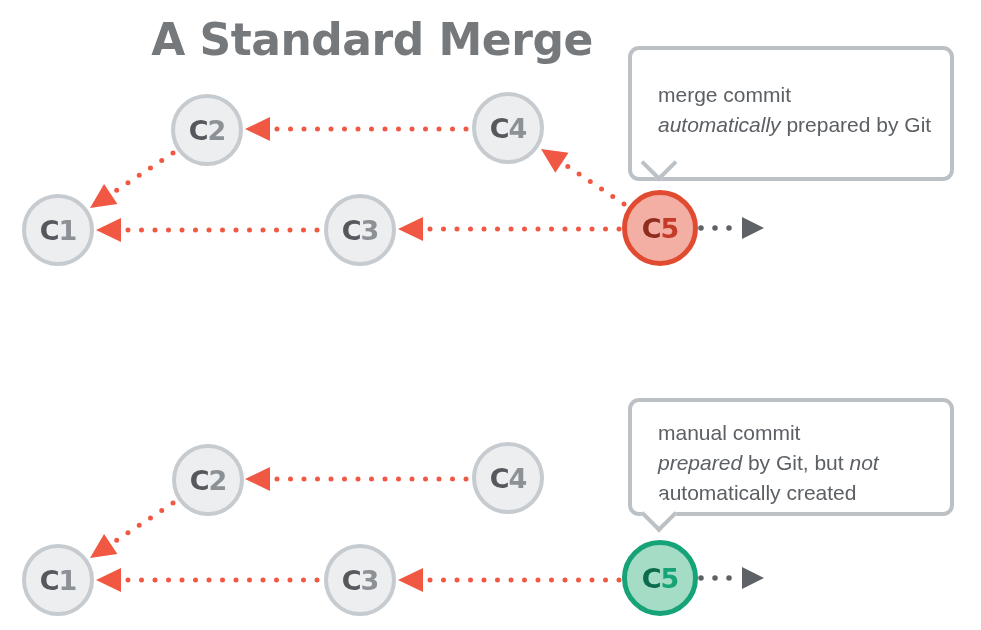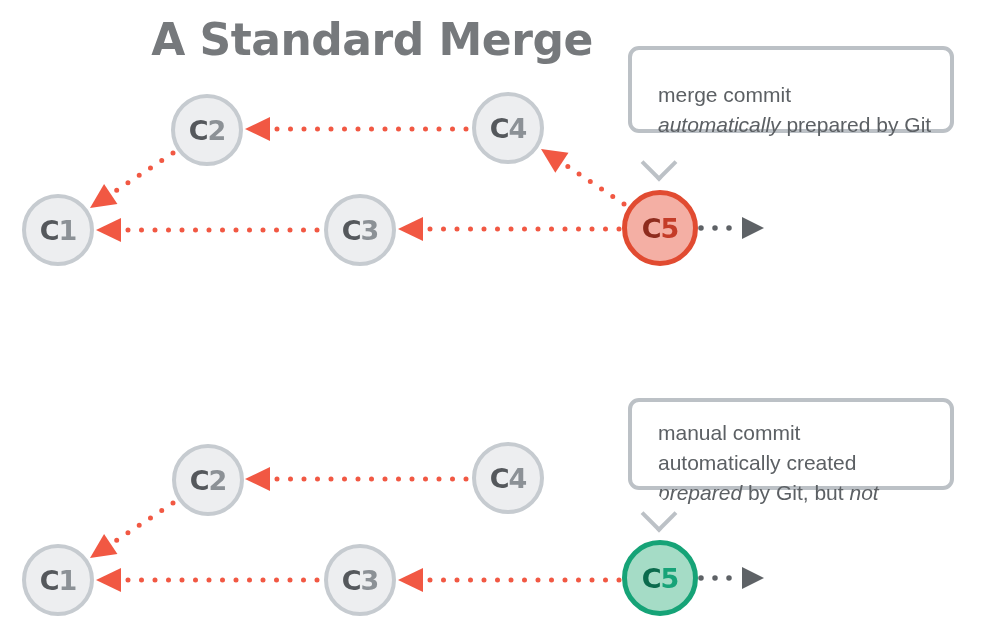--- a/index.html
+++ b/index.html
@@ -32,22 +32,22 @@
   .node.green{
     width:76px;height:76px;background:#A5DCC6;border:5px solid #16A377;
   }
   .node.green .nl{color:#0B6B4D;}
   .node.green .nn{color:#17A378;}
   .bubble{
     position:absolute;left:628px;width:326px;background:#ffffff;
     border:4px solid #BCC1C6;border-radius:11px;box-sizing:border-box;z-index:5;
     color:#5C6064;font-size:21px;line-height:30px;
   }
-  .bubble-1{top:46px;height:87px;padding:30px 10px 0 26px;}
-  .bubble-2{top:398px;height:92px;padding:16px 10px 0 26px;}
+  .bubble-1{top:46px;height:135px;padding:30px 10px 0 26px;}
+  .bubble-2{top:398px;height:118px;padding:16px 10px 0 26px;}
   .bubble .it{font-style:italic;}
   .tail{
     position:absolute;width:26px;height:26px;background:#ffffff;z-index:6;
     border-right:4px solid #BCC1C6;border-bottom:4px solid #BCC1C6;
     transform:rotate(45deg);box-sizing:border-box;
   }
   .tail-1{left:646px;top:150px;}
   .tail-2{left:646px;top:501px;}
 </style>
 </head>
@@ -149,18 +149,18 @@
   </div>
 
   <div class="bubble bubble-1">
     <div><span>merge commit</span></div>
     <div><span class="it">automatically</span><span> prepared by Git</span></div>
   </div>
   <div class="tail tail-1"></div>
 
   <div class="bubble bubble-2">
     <div><span>manual commit</span></div>
+    <div><span class="it">prepared</span><span> by Git, but </span><span class="it">not</span></div>
     <div><span>automatically created</span></div>
-    <div><span class="it">prepared</span><span> by Git, but </span><span class="it">not</span></div>
   </div>
   <div class="tail tail-2"></div>
 
 </div>
 
 </body></html>

